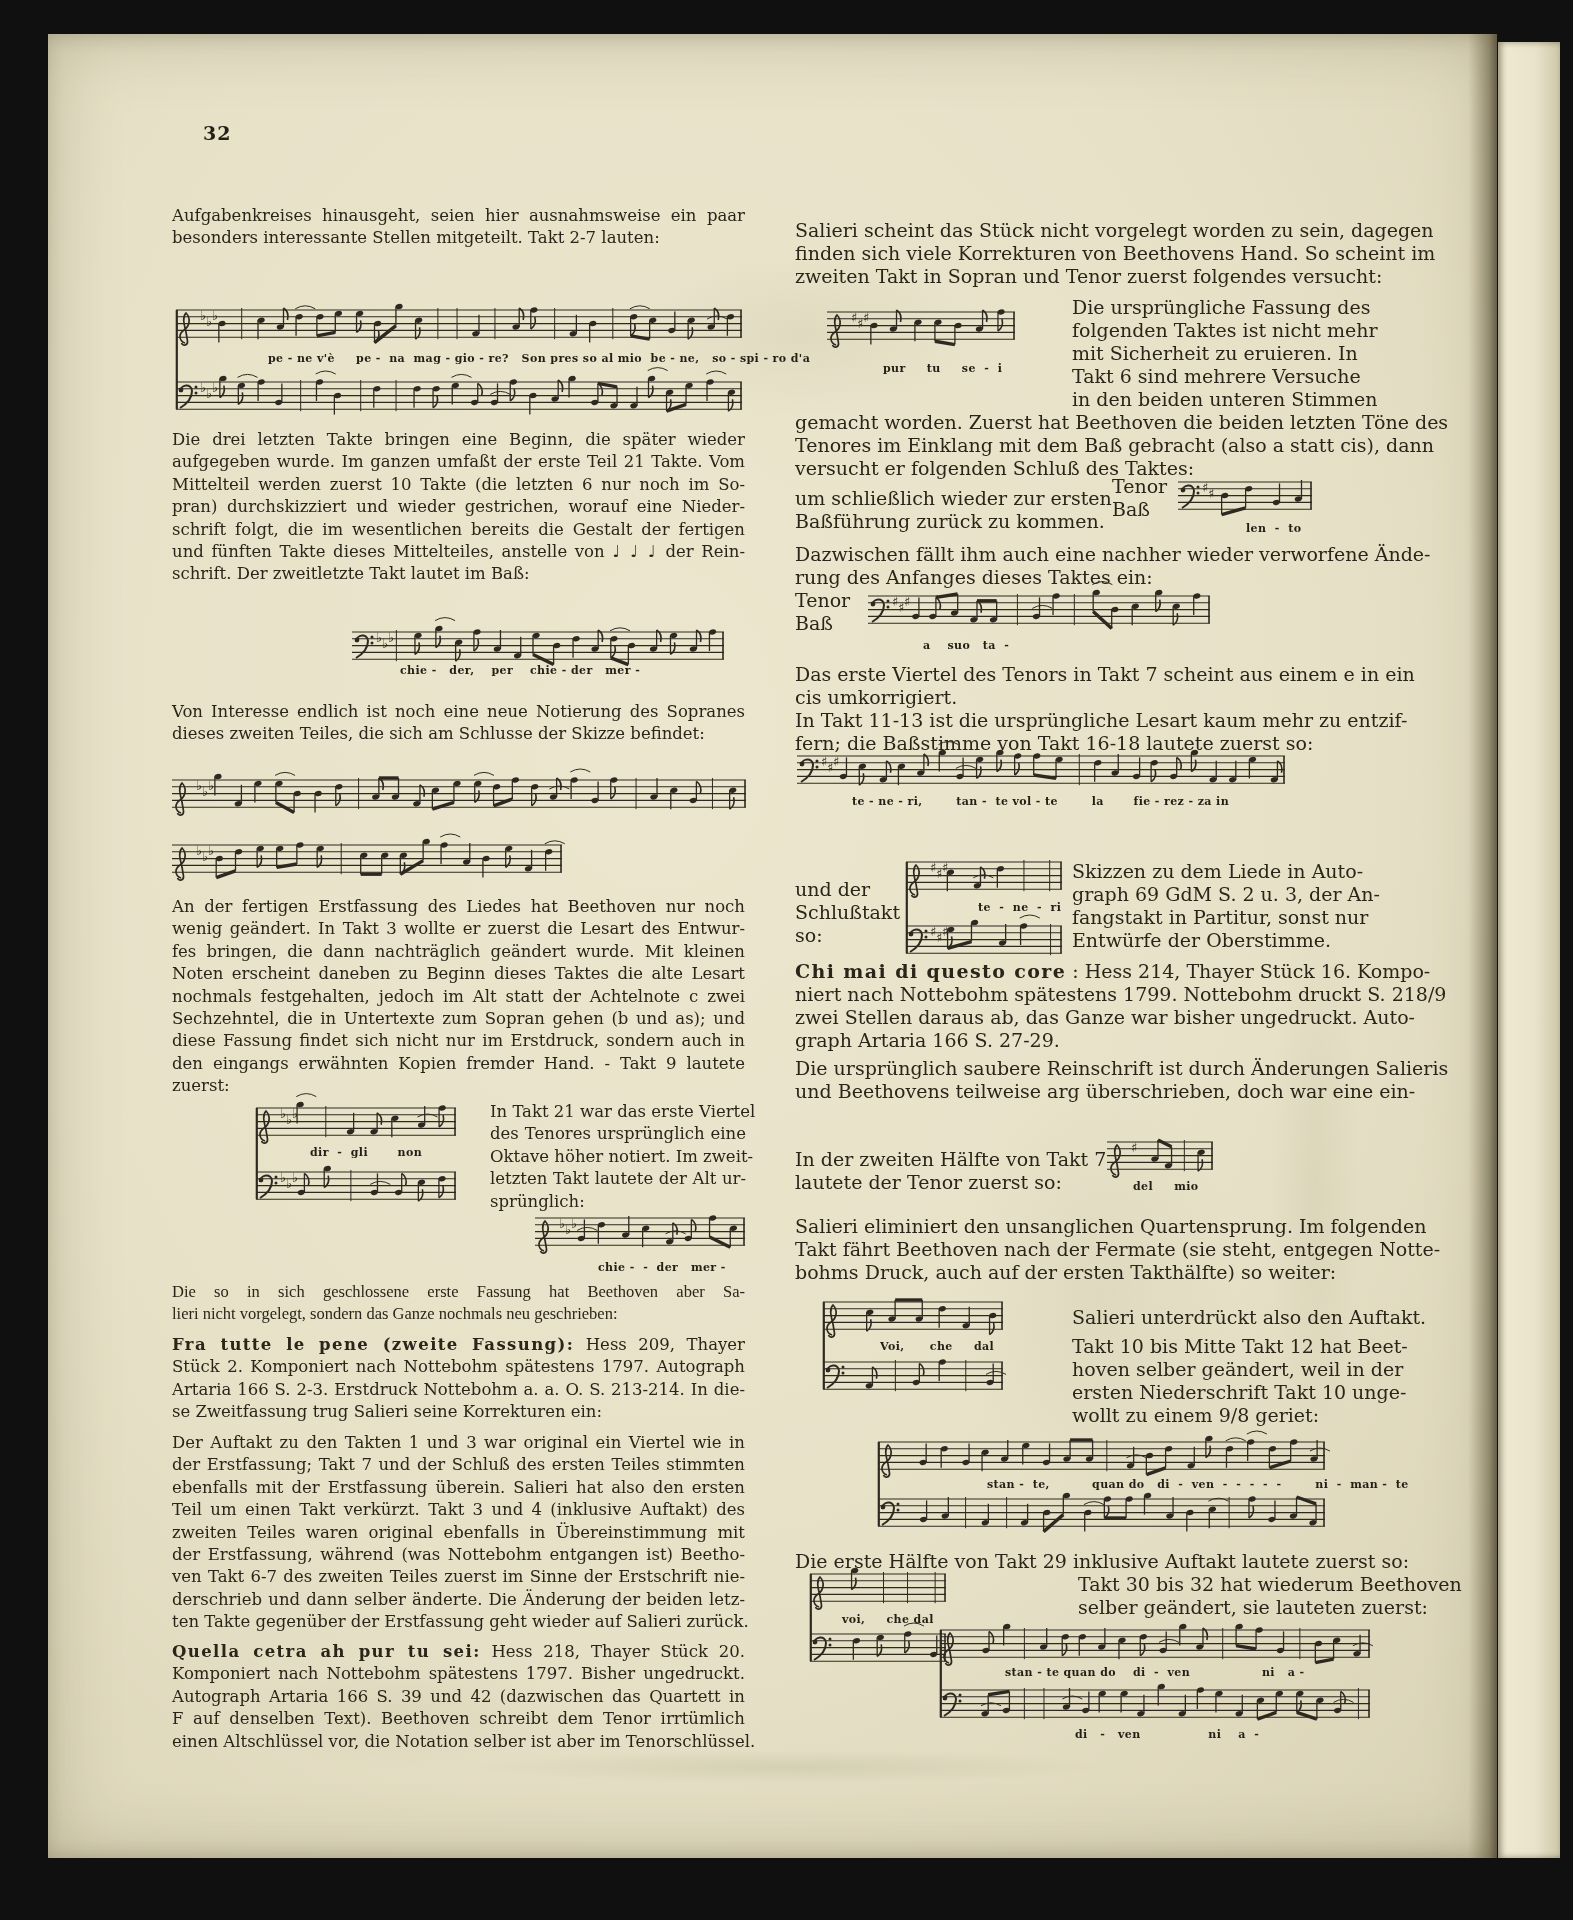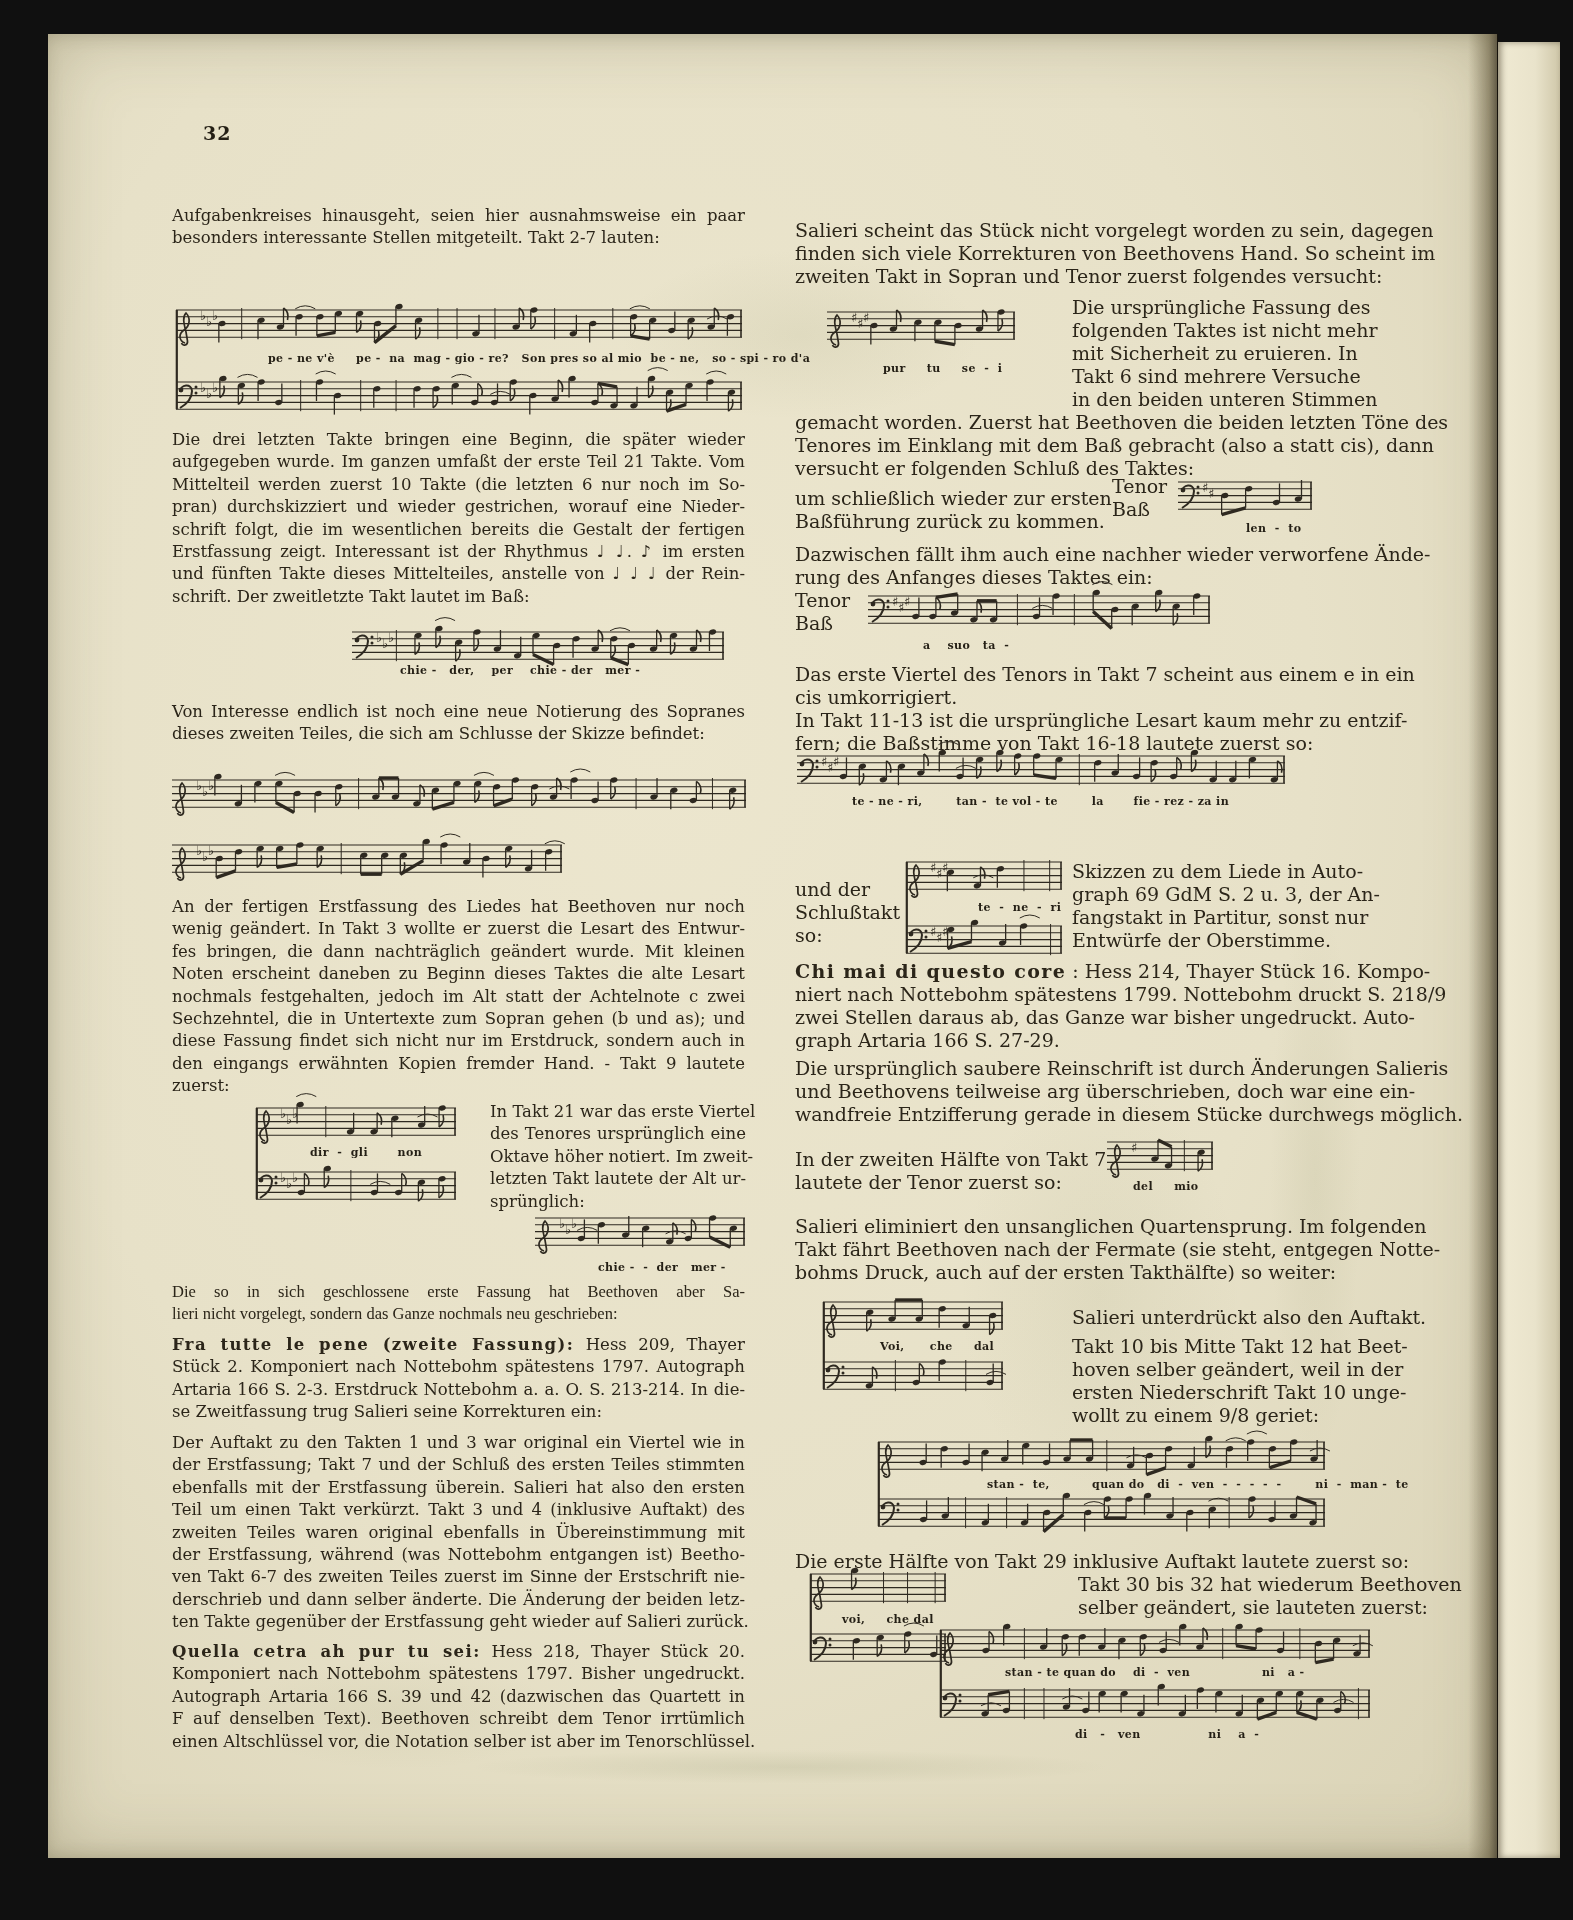--- a/index.html
+++ b/index.html
@@ -220,21 +220,20 @@
       <line x1="0.8" y1="0" x2="0.8" y2="99.2" stroke="#2e2920" stroke-width="2.2"></line>
     </svg>
   <div class="lyr" style="left:268px;top:352px;">pe - ne v'è     pe -  na  mag - gio - re?   Son pres so al mio  be - ne,   so - spi - ro d'a</div>
 
   <div class="blk c1" style="left:172px;top:429px;width:573px;">
       <div class="ln">Die drei letzten Takte bringen eine Beginn, die später wieder</div>
       <div class="ln">aufgegeben wurde. Im ganzen umfaßt der erste Teil 21 Takte. Vom</div>
       <div class="ln">Mittelteil werden zuerst 10 Takte (die letzten 6 nur noch im So-</div>
       <div class="ln">pran) durchskizziert und wieder gestrichen, worauf eine Nieder-</div>
       <div class="ln">schrift folgt, die im wesentlichen bereits die Gestalt der fertigen</div>
-      <div class="ln">Erstfassung zeigt. Interessant ist der Rhythmus  ♩ ♩. ♪  im ersten</div>
       <div class="ln">und fünften Takte dieses Mittelteiles, anstelle von  ♩ ♩ ♩  der Rein-</div>
       <div class="ln last">schrift. Der zweitletzte Takt lautet im Baß:</div>
     </div>
 
   <svg class="music" style="left:352px;top:632px;" width="372" height="53.2">
       <line x1="0" y1="0" x2="372" y2="0" stroke="#2e2920" stroke-width="1.1"></line>
       <line x1="0" y1="6.8" x2="372" y2="6.8" stroke="#2e2920" stroke-width="1.1"></line>
       <line x1="0" y1="13.6" x2="372" y2="13.6" stroke="#2e2920" stroke-width="1.1"></line>
       <line x1="0" y1="20.4" x2="372" y2="20.4" stroke="#2e2920" stroke-width="1.1"></line>
       <line x1="0" y1="27.2" x2="372" y2="27.2" stroke="#2e2920" stroke-width="1.1"></line>
@@ -875,21 +874,20 @@
 
   <div class="blk c2" style="left:795px;top:960px;width:528px;">
       <div class="ln"><b>Chi mai di questo core</b> <span>: Hess 214, Thayer Stück 16. Kompo-</span></div>
       <div class="ln">niert nach Nottebohm spätestens 1799. Nottebohm druckt S. 218/9</div>
       <div class="ln">zwei Stellen daraus ab, das Ganze war bisher ungedruckt. Auto-</div>
       <div class="ln last">graph Artaria 166 S. 27-29.</div>
     </div>
   <div class="blk c2" style="left:795px;top:1057px;width:528px;">
       <div class="ln">Die ursprünglich saubere Reinschrift ist durch Änderungen Salieris</div>
       <div class="ln">und Beethovens teilweise arg überschrieben, doch war eine ein-</div>
-      <div class="ln last">wandfreie Entzifferung gerade in diesem Stücke durchwegs möglich.</div>
     </div>
 
   <div class="blk c2 rag" style="left:795px;top:1148px;width:300px;">
       <div class="ln">In der zweiten Hälfte von Takt 7</div>
       <div class="ln last">lautete der Tenor zuerst  so:</div>
     </div>
   <svg class="music" style="left:1107px;top:1142px;" width="106" height="53.2">
       <line x1="0" y1="0" x2="106" y2="0" stroke="#2e2920" stroke-width="1.1"></line>
       <line x1="0" y1="6.8" x2="106" y2="6.8" stroke="#2e2920" stroke-width="1.1"></line>
       <line x1="0" y1="13.6" x2="106" y2="13.6" stroke="#2e2920" stroke-width="1.1"></line>

